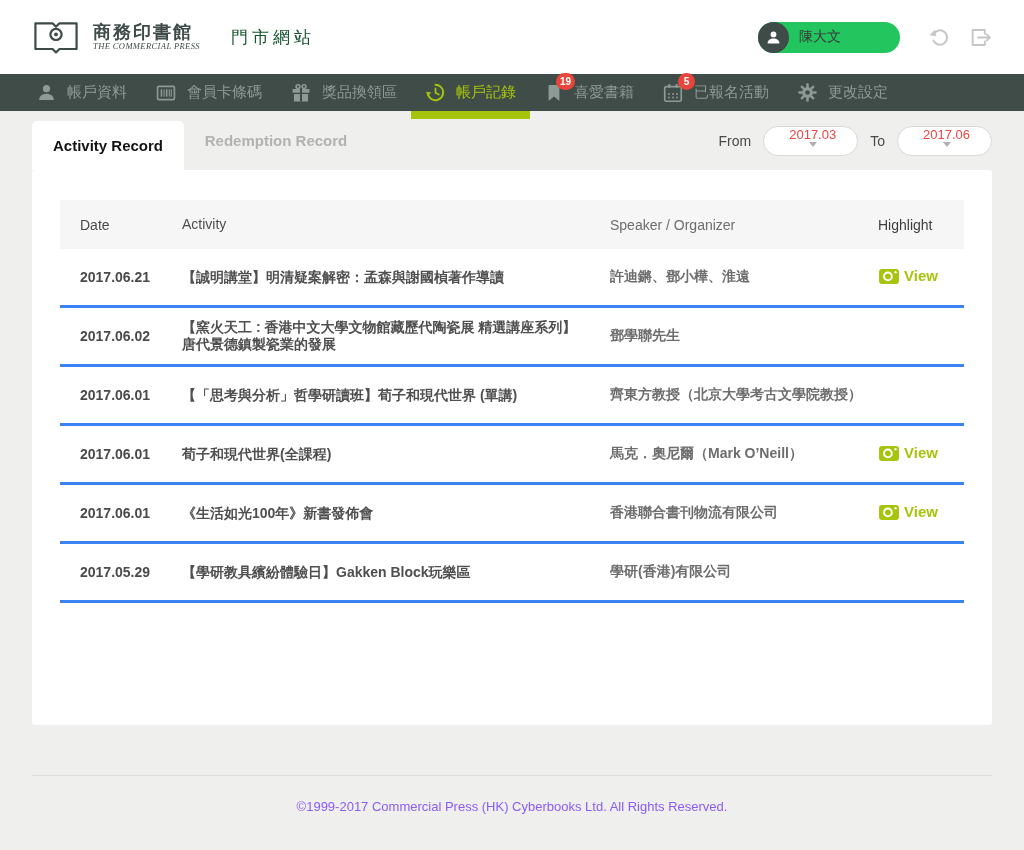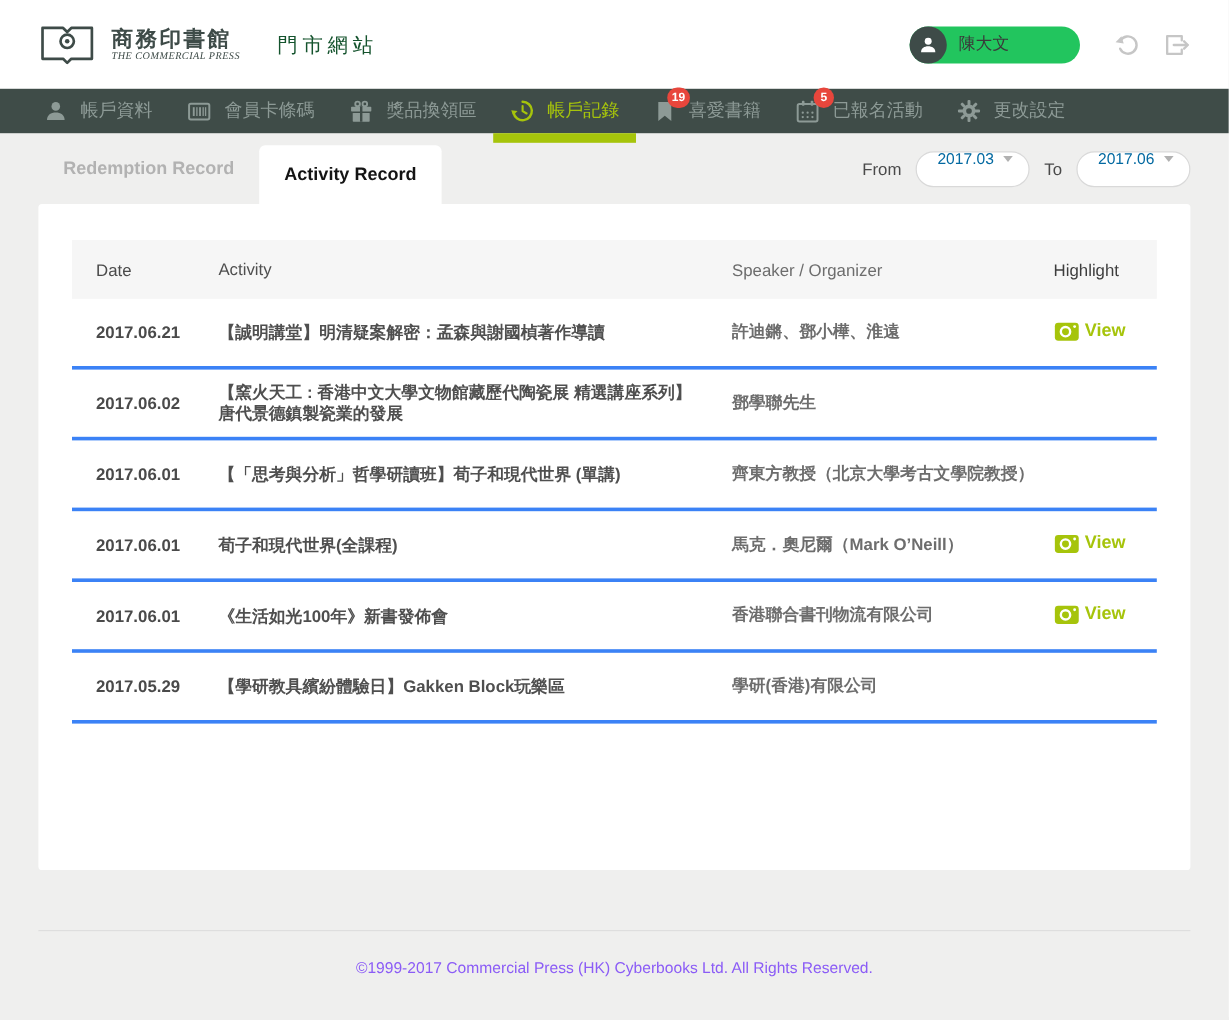--- a/index.html
+++ b/index.html
@@ -66,21 +66,21 @@
   .tab.inactive { width:184px; color:#b2b2b2; }
   .tab.active {
     width:152px; height:49px; align-self:flex-end;
     background:#fff; color:#141414; border-radius:5px 5px 0 0;
   }
   .filters { margin-left:auto; align-self:center; display:flex; align-items:center; gap:12px; }
   .filter-label { font-size:14px; color:#4a4a4a; }
   .select-pill {
     width:95px; height:30px; background:#fff; border:1px solid #d9d9d9; border-radius:15px;
     display:flex; align-items:center; justify-content:space-between;
-    padding:0 13px 16px 17px; font-size:13px; color:#0369a1; cursor:pointer;
+    padding:0 13px 16px 17px; font-size:13px; color:#ef4444; cursor:pointer;flex-direction:column;
   }
   .caret {
     width:0; height:0;
     border-left:4.5px solid transparent; border-right:4.5px solid transparent;
     border-top:5.5px solid #b1b1b1;
   }
   
   .card {
     margin:0 32px; background:#fff; border-radius:3px;
     height:555px; padding:30px 28px;
@@ -247,22 +247,22 @@
           <circle cx="12" cy="12" r="6.2"></circle>
         </g>
         <circle cx="12" cy="12" r="2.7" fill="#3f4c48"></circle>
       </svg>
     </span>
     <span>更改設定</span>
   </div>
 </nav>
 
 <div class="tabs-row">
+  <div class="tab active">Activity Record</div>
   <div class="tab inactive">Redemption Record</div>
-  <div class="tab active">Activity Record</div>
   <div class="filters">
     <span class="filter-label">From</span>
     <div class="select-pill">
       <span>2017.03</span>
       <span class="caret"></span>
     </div>
     <span class="filter-label">To</span>
     <div class="select-pill">
       <span>2017.06</span>
       <span class="caret"></span>

